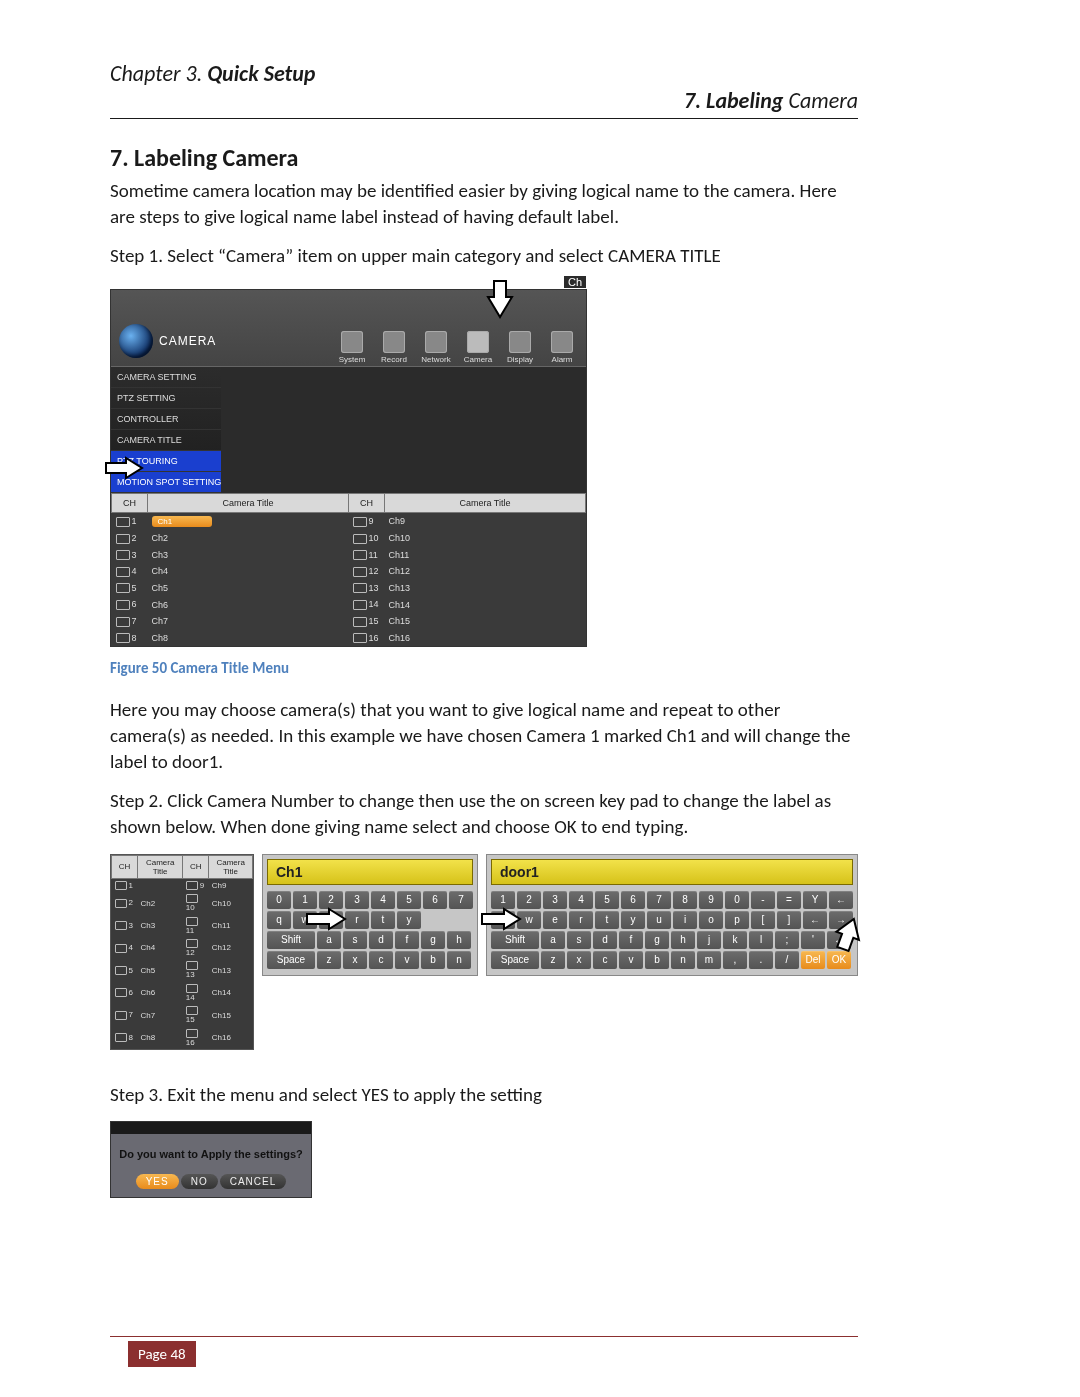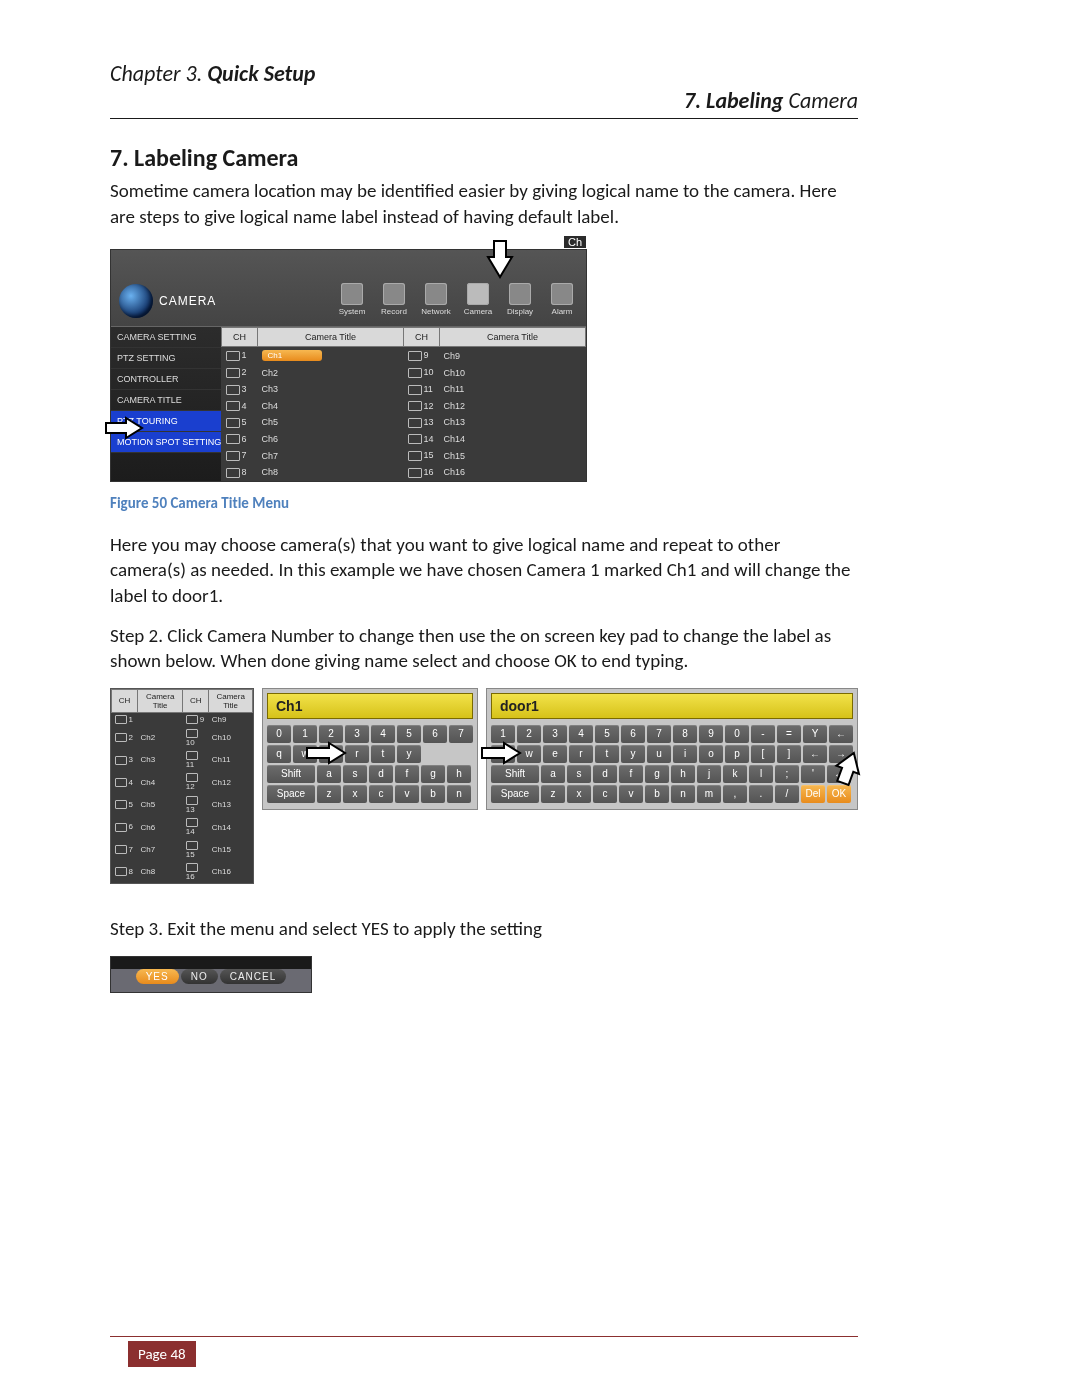--- a/index.html
+++ b/index.html
@@ -30,26 +30,26 @@
 .page-badge { position:absolute; left:128px; bottom:30px; background:var(--badge); color:#fff; font-size:15px; padding:4px 10px; }
 .bottom-rule { position:absolute; left:110px; right:110px; bottom:60px; border-top:1.5px solid var(--rule); }
 
 
 .fig50 { position:relative; width:475px; border:1px solid #333; background:var(--ui-dark); font-family: Tahoma, Arial, sans-serif; color:#fff; margin-top:6px; }
 .fig50 .ch-tag { position:absolute; right:0; top:-14px; background:var(--ui-dark); color:#fff; font-size:11px; padding:0 4px; }
 .fig50 .header { display:flex; align-items:flex-end; height:76px; background:linear-gradient(#555,#444); border-bottom:1px solid #666; position:relative; }
 .fig50 .logo { display:flex; align-items:center; gap:6px; padding:0 8px 8px 8px; }
 .fig50 .logo-circ { width:34px; height:34px; border-radius:50%; background:radial-gradient(circle at 35% 35%, #6ab1f0 0%, #0b2a5e 70%); box-shadow:inset -2px -2px 4px rgba(0,0,0,.6); }
 .fig50 .logo-text { font-size:12px; letter-spacing:1px; }
-.fig50 .nav { margin-left:auto; display:flex; gap:6px; padding:0 6px 10px 0; }
+.fig50 .nav { margin-left:auto; display:flex; gap:6px; padding:0 6px 2px 0; }
 .fig50 .nav-item { display:flex; flex-direction:column; align-items:center; font-size:8px; color:#ddd; width:36px; }
 .fig50 .nav-item .nico { width:22px; height:22px; background:#888; border-radius:3px; margin-bottom:2px; box-shadow:inset 0 0 0 1px #aaa; }
 .fig50 .nav-item.sel .nico { background:#bbb; }
 
-.fig50 .body { display:flex; }
+.fig50 .body { display:flex;flex-direction:column; }
 .fig50 .sidebar { width:110px; background:linear-gradient(#2c2c2c,#1c1c1c); display:flex; flex-direction:column; }
 .fig50 .side-item { font-size:9px; color:#ddd; padding:5px 6px; border-bottom:1px solid #333; white-space:nowrap; }
 .fig50 .side-item.blue { background:var(--sidebar-blue); color:#fff; }
 
 .fig50 .main { flex:1; background:var(--ui-dark2); padding:0; }
 .fig50 table.ct { width:100%; border-collapse:collapse; table-layout:fixed; }
 .fig50 table.ct th { background:#d9d9d9; color:#222; font-size:9px; font-weight:normal; padding:4px 0; border:1px solid #777; }
 .fig50 table.ct td { font-size:9px; color:#ddd; padding:3px 4px; border-bottom:0; }
 .fig50 table.ct td .chicon { display:inline-block; width:12px; height:8px; border:1px solid #bbb; border-radius:1px; margin-right:2px; vertical-align:middle; }
 .fig50 table.ct td.sel span.pill { display:inline-block; background:linear-gradient(var(--orange-light),var(--orange)); color:#fff; font-size:8px; padding:1px 40px 1px 6px; border-radius:3px; }
@@ -97,20 +97,21 @@
   </div>
   <div class="section-line">
     <span>7.</span>
     <span>Labeling</span>
     <span class="thin">Camera</span>
   </div>
   <hr class="rule">
 
   <h2>7. Labeling Camera</h2>
   <p>Sometime camera location may be identified easier by giving logical name to the camera. Here are steps to give logical name label instead of having default label.</p>
+  <p>Step 1. Select “Camera” item on upper main category and select CAMERA TITLE</p>
 
   
   <div style="position:relative;display:inline-block;">
     <div class="fig50">
       <div class="ch-tag">Ch</div>
       <div class="header">
         <div class="logo">
           <div class="logo-circ"></div>
           <div class="logo-text">CAMERA</div>
         </div>
@@ -434,20 +435,21 @@
       <svg width="40" height="40">
           <polygon points="36,4 24,4 24,18 18,18 30,36 42,18 36,18" transform="rotate(200 24 20)" fill="#fff" stroke="#000"></polygon>
         </svg>
     </div>
   </div>
 
   <p style="margin-top:32px">Step 3. Exit the menu and select YES to apply the setting</p>
 
   <div class="apply-dlg">
     <div class="bar"></div>
+    <div class="msg">Do you want to Apply the settings?</div>
     <div class="btns">
       <div class="btn yes">YES</div>
       <div class="btn">NO</div>
       <div class="btn">CANCEL</div>
     </div>
   </div>
 
   <div class="bottom-rule"></div>
   <div class="page-badge">Page 48</div>
 </div>

